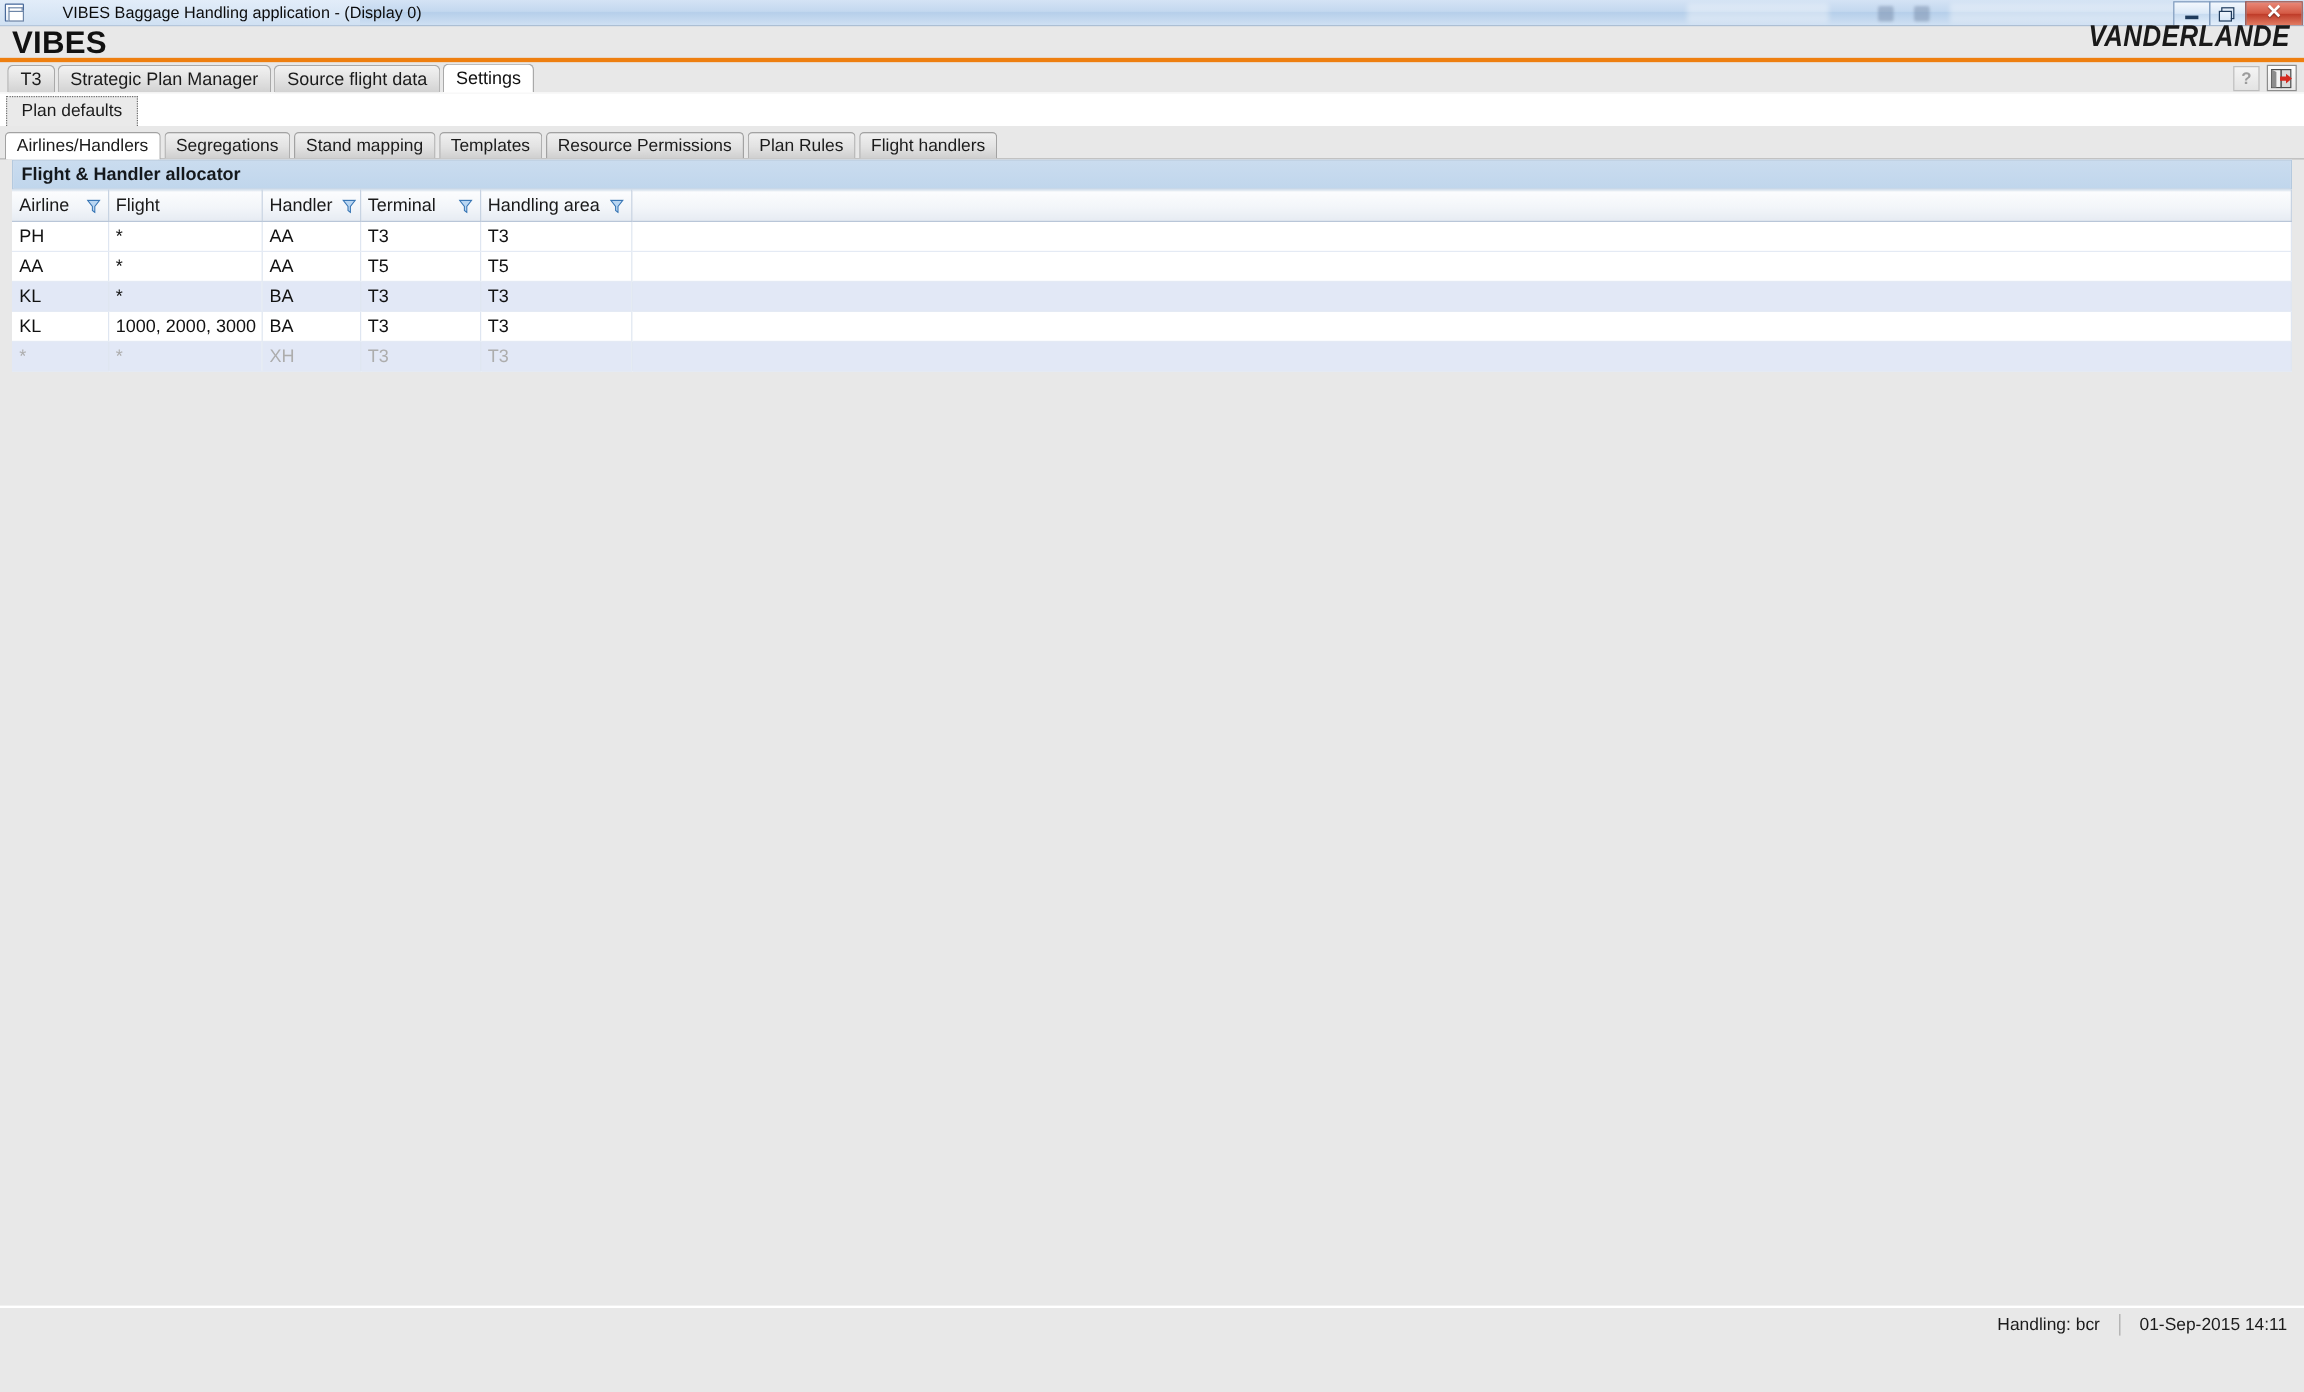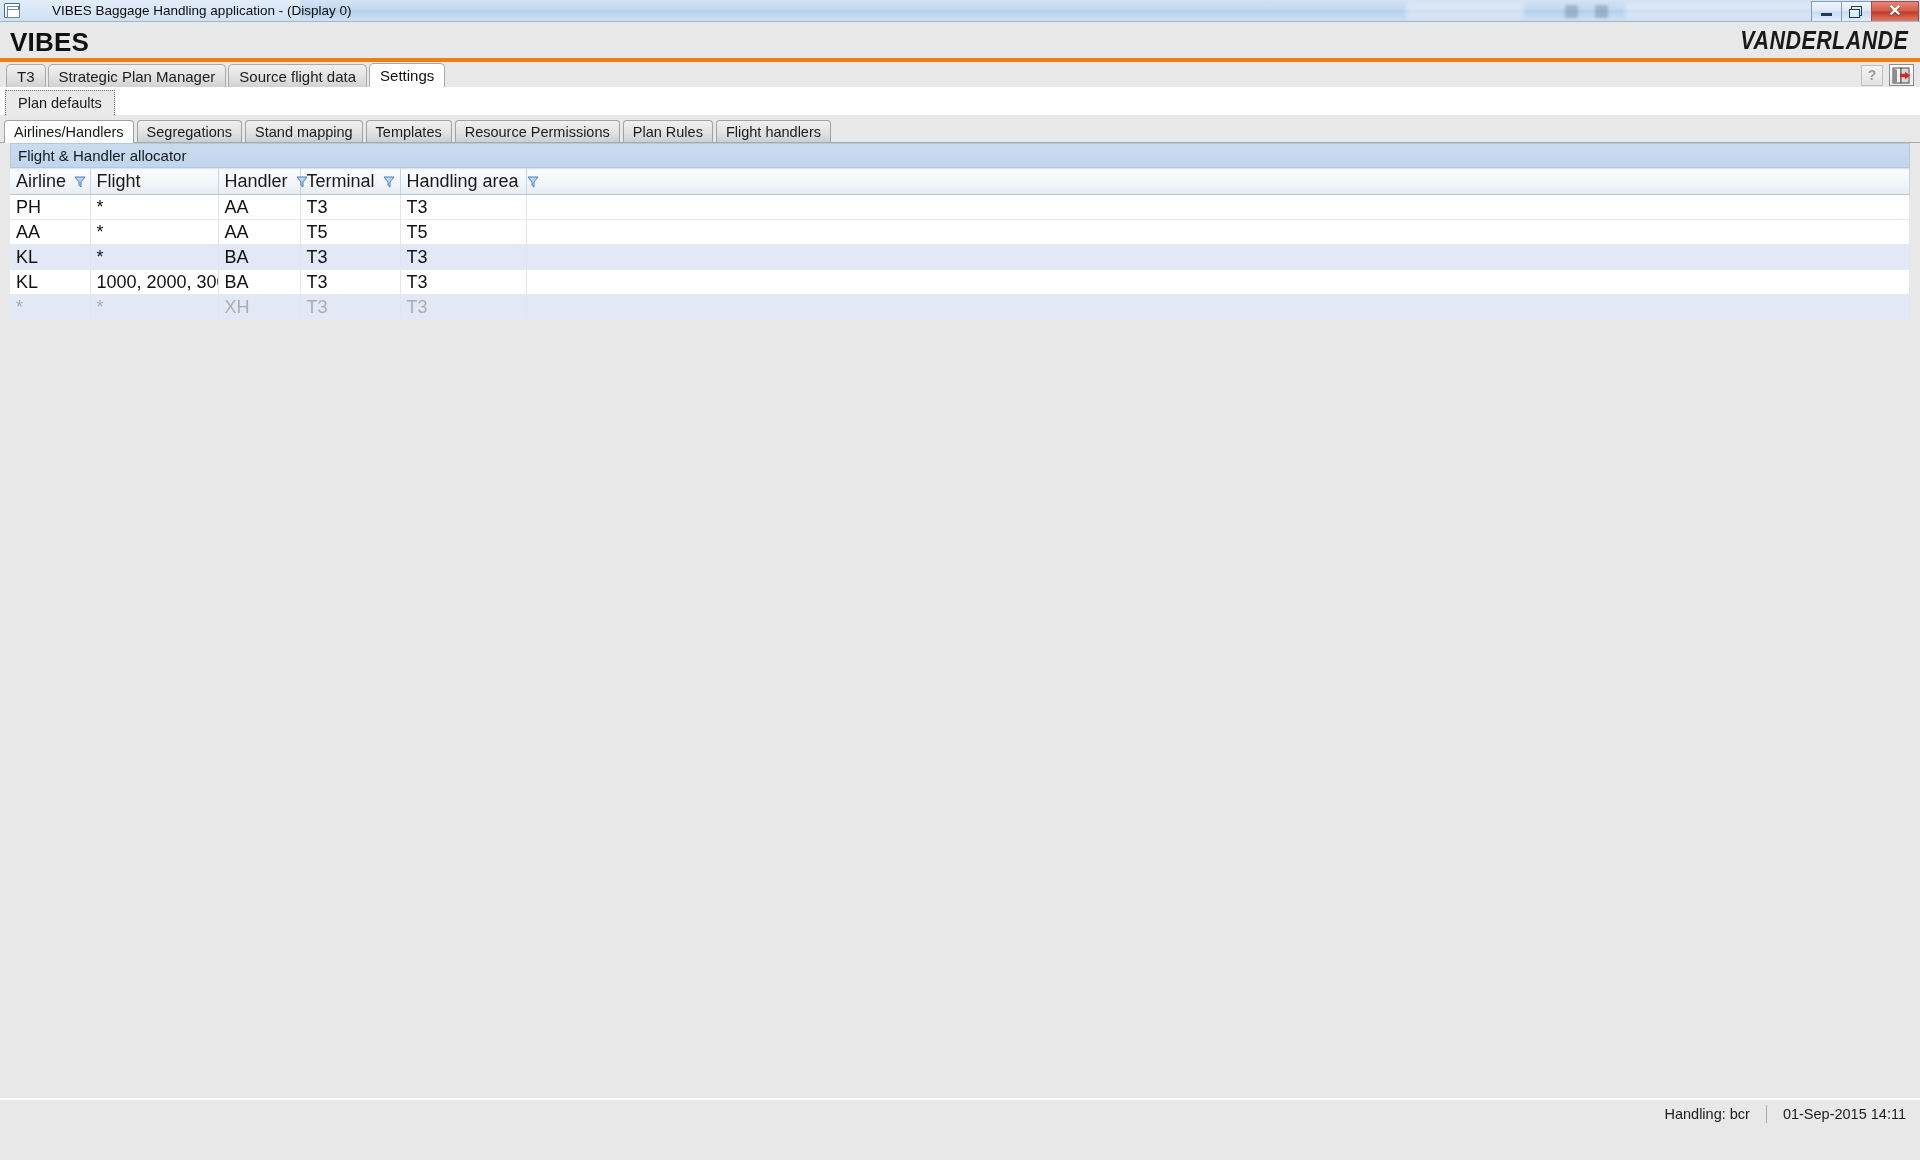--- a/index.html
+++ b/index.html
@@ -103,23 +103,23 @@
     border:1px solid #1f3b5c; background: linear-gradient(to bottom,#eef5fd,#d6e6f7);
   }
   .wb-x {
     color: #ffffff; font-size: 16px; font-weight: bold; line-height: 1;
     text-shadow: 0 1px 1px rgba(0,0,0,0.45);
   }
 
   
   .appheader {
     position: relative;
-    height: 36px;
-    background: #e8e8e8;
-    display: flex; align-items: flex-end;
+    height: 26px;
+    background: #e8e8e8;
+    display: flex; align-items: center;
   }
   .app-title {
     font-size: 26px;
     font-weight: bold;
     color: #111;
     margin-left: 10px;
     letter-spacing: 0.2px;
   }
   .brand {
     position: absolute;
@@ -241,29 +241,29 @@
   .panel {
     background: #ffffff;
     width: 100%;
   }
   .panel-title {
     height: 25px;
     background: linear-gradient(to bottom, #cadcef 0%, #c0d6ec 100%);
     border: 1px solid #b4c9de;
     display: flex; align-items: center;
     padding-left: 7px;
-    font-size: 15px; font-weight: normal; color: #14181c;
+    font-size: 15px; font-weight: bold; color: #14181c;
   }
 
   
   table.grid {
     width: 100%;
     border-collapse: collapse;
     table-layout: fixed;
-    font-size: 18px;
+    font-size: 15px;
   }
   table.grid th {
     background: linear-gradient(to bottom, #fcfdfe 0%, #f2f5f9 55%, #e6ebf2 100%);
     border-right: 1px solid #c7d3e2;
     border-bottom: 1px solid #b9c6d8;
     border-top: 1px solid #dde5ef;
     height: 26px;
     font-weight: normal;
     color: #1a1a1a;
     text-align: left;

